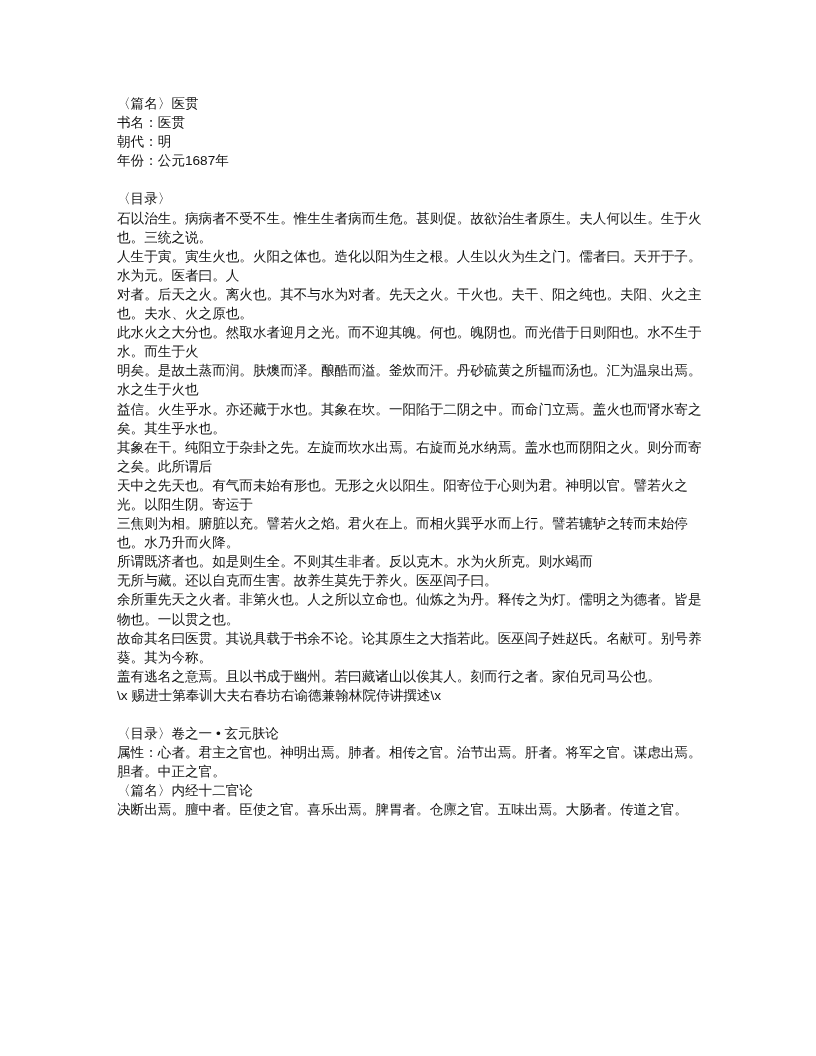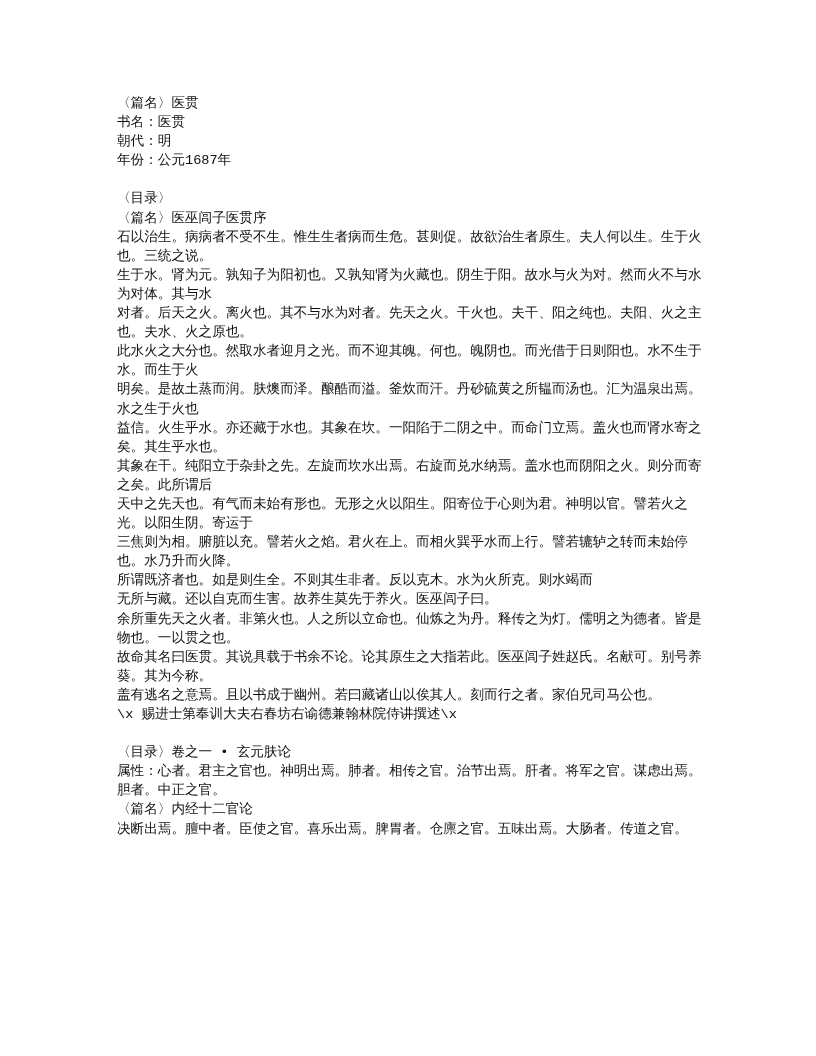--- a/index.html
+++ b/index.html
@@ -2,42 +2,41 @@
 <html><head>
 <meta charset="utf-8">
 <style>
   html, body { margin: 0; padding: 0; background: #ffffff; }
   body { width: 816px; height: 1056px; position: relative; overflow: hidden; }
   .page {
     position: absolute;
     left: 117px;
     top: 94px;
     width: 590px;
-    font-family: Liberation Mono, monospace;
+    font-family: Liberation Sans, sans-serif;
     font-size: 13.6px;
     line-height: 19.1px;
     color: #111111;
     letter-spacing: 0px;
   }
   .line { display: block; white-space: pre-wrap; word-break: break-all; }
   .blank { height: 19.1px; }
 </style>
 </head>
 <body>
 
 <div class="page">
   <span class="line">〈篇名〉医贯</span>
   <span class="line">书名：医贯</span>
   <span class="line">朝代：明</span>
   <span class="line">年份：公元1687年</span>
   <span class="line blank"></span>
   <span class="line">〈目录〉</span>
-  <span class="line">〈篇名〉医巫闾子医贯序</span>
   <span class="line">石以治生。病病者不受不生。惟生生者病而生危。甚则促。故欲治生者原生。夫人何以生。生于火也。三统之说。</span>
-  <span class="line">生于水。肾为元。孰知子为阳初也。又孰知肾为火藏也。阴生于阳。故水与火为对。然而火不与水为对体。其与水</span>
+  <span class="line">人生于寅。寅生火也。火阳之体也。造化以阳为生之根。人生以火为生之门。儒者曰。天开于子。水为元。医者曰。人</span>
   <span class="line">对者。后天之火。离火也。其不与水为对者。先天之火。干火也。夫干、阳之纯也。夫阳、火之主也。夫水、火之原也。</span>
   <span class="line">此水火之大分也。然取水者迎月之光。而不迎其魄。何也。魄阴也。而光借于日则阳也。水不生于水。而生于火</span>
   <span class="line">明矣。是故土蒸而润。肤燠而泽。酿酷而溢。釜炊而汗。丹砂硫黄之所韫而汤也。汇为温泉出焉。水之生于火也</span>
   <span class="line">益信。火生乎水。亦还藏于水也。其象在坎。一阳陷于二阴之中。而命门立焉。盖火也而肾水寄之矣。其生乎水也。</span>
   <span class="line">其象在干。纯阳立于杂卦之先。左旋而坎水出焉。右旋而兑水纳焉。盖水也而阴阳之火。则分而寄之矣。此所谓后</span>
   <span class="line">天中之先天也。有气而未始有形也。无形之火以阳生。阳寄位于心则为君。神明以官。譬若火之光。以阳生阴。寄运于</span>
   <span class="line">三焦则为相。腑脏以充。譬若火之焰。君火在上。而相火巽乎水而上行。譬若辘轳之转而未始停也。水乃升而火降。</span>
   <span class="line">所谓既济者也。如是则生全。不则其生非者。反以克木。水为火所克。则水竭而</span>
   <span class="line">无所与藏。还以自克而生害。故养生莫先于养火。医巫闾子曰。</span>
   <span class="line">余所重先天之火者。非第火也。人之所以立命也。仙炼之为丹。释传之为灯。儒明之为德者。皆是物也。一以贯之也。</span>

